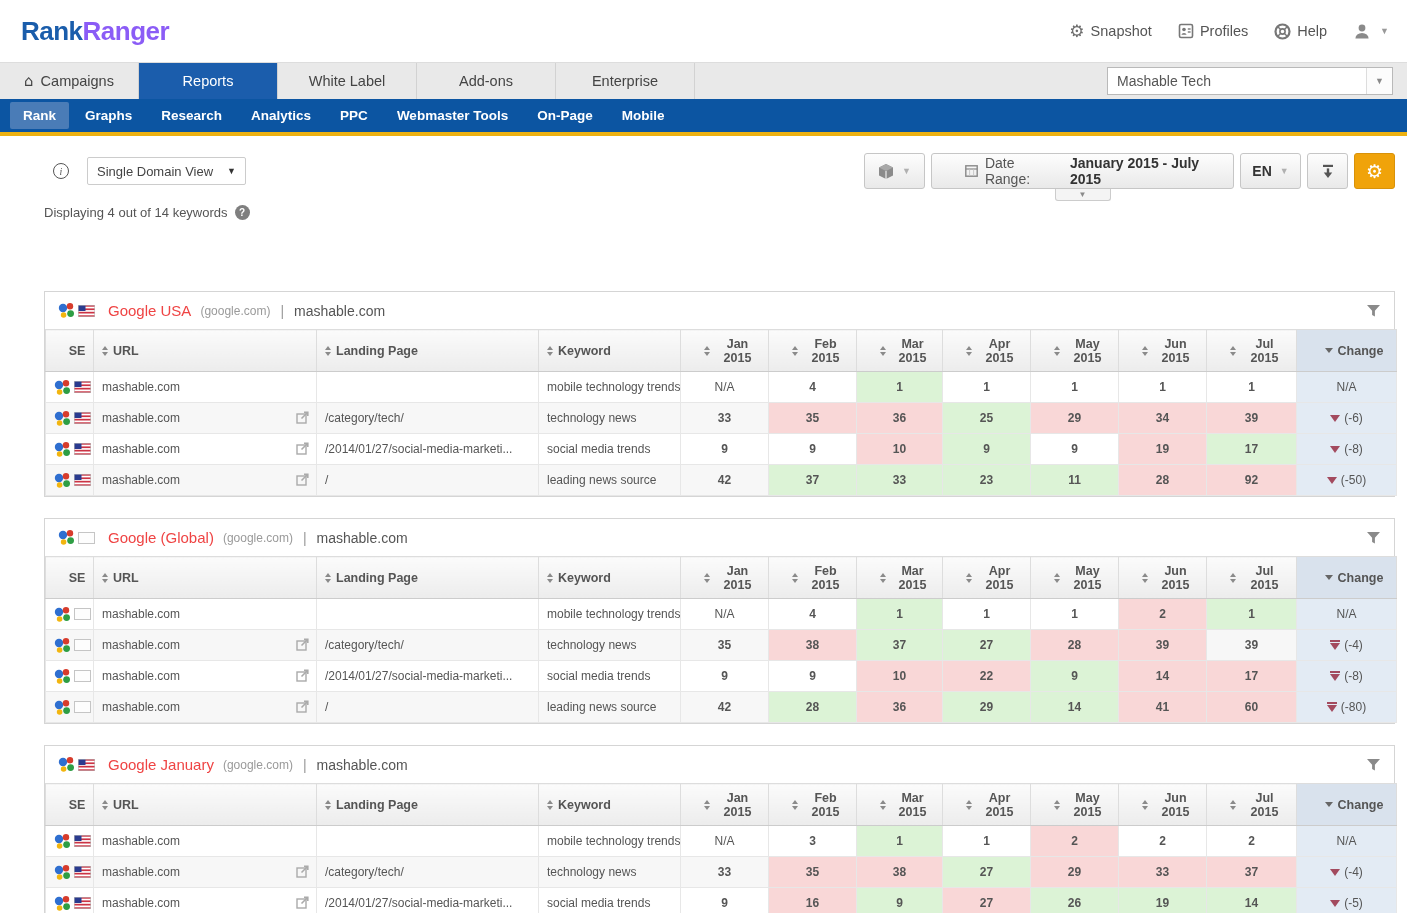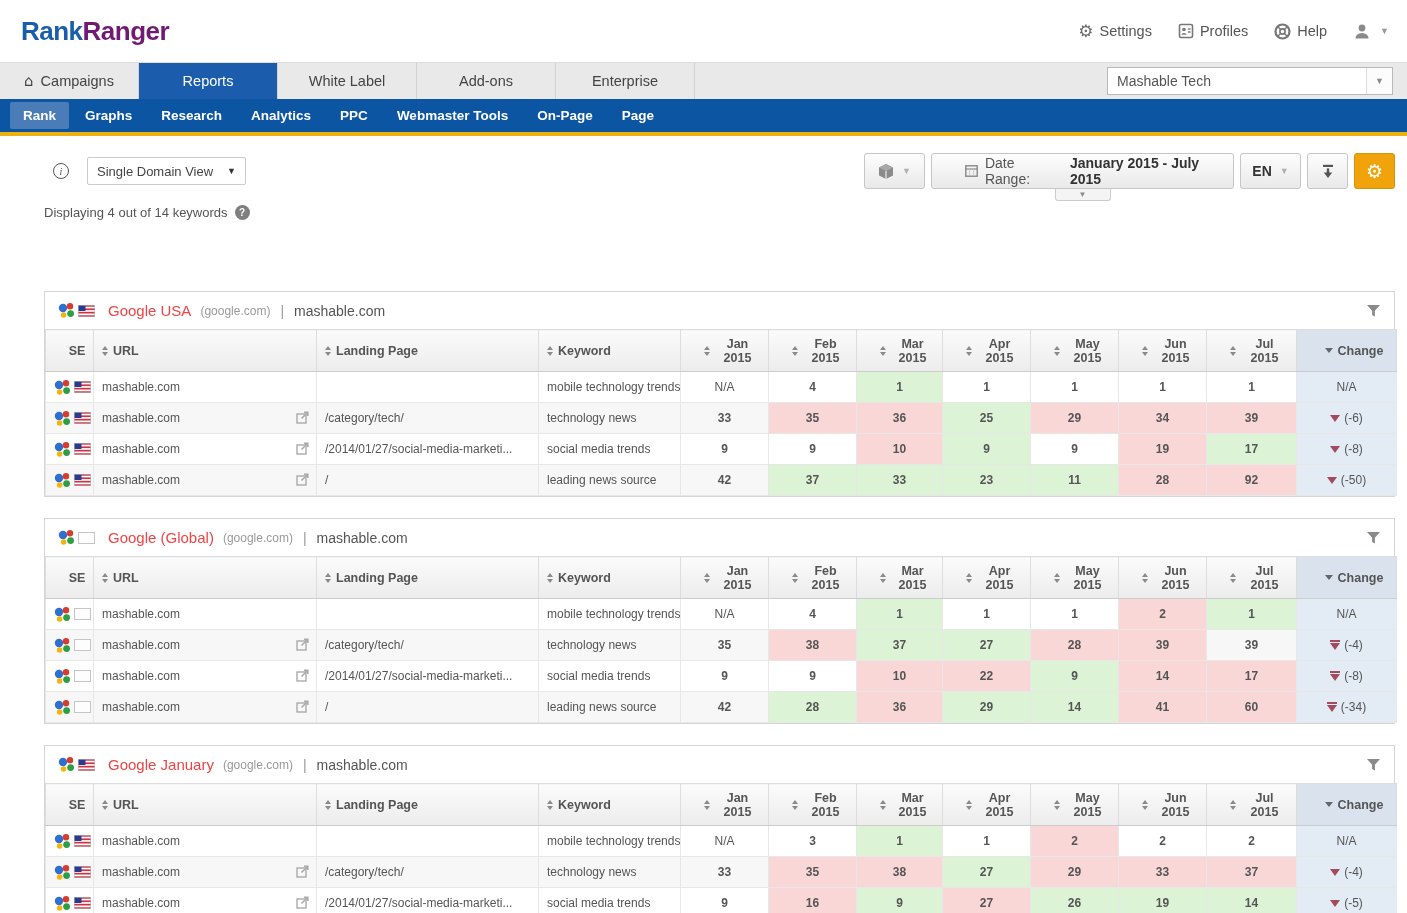--- a/index.html
+++ b/index.html
@@ -2,21 +2,21 @@
 <html><head>
 <meta charset="utf-8">
 <style>
   * { margin:0; padding:0; box-sizing:border-box; }
   html,body { width:1407px; height:913px; overflow:hidden; background:#fff;
     font-family:"Liberation Sans", sans-serif; }
   
   .topbar { height:62px; display:flex; align-items:center; justify-content:space-between;
     padding:0 18px 0 21px; background:#fff; }
   .logo { font-size:26px; font-weight:bold; letter-spacing:-0.5px; cursor:pointer; }
-  .logo .p1 { color:#1a5dab; } .logo .p2 { color:#701a75; }
+  .logo .p1 { color:#1a5dab; } .logo .p2 { color:#8b5cf6; }
   .topmenu { display:flex; align-items:center; gap:26px; }
   .topmenu .mitem { display:flex; align-items:center; gap:6px; color:#555; font-size:14.5px; cursor:pointer; }
   .gear-glyph { font-family:"DejaVu Sans", sans-serif; color:#6d6d6d; font-size:17px; line-height:1; }
   .usercaret { color:#999; font-size:9px; margin-left:3px; }
   
   .tabbar { position:relative; height:37px; background:#e9e9e9; border-top:1px solid #ddd; display:flex; }
   .tab { width:139px; display:flex; align-items:center; justify-content:center; gap:7px;
     font-size:14.5px; color:#444; border-right:1px solid #d2d2d2; cursor:pointer; background:#e9e9e9; }
   .tab.active { background:#1b5dac; color:#fff; }
   .home-glyph { font-family:"DejaVu Sans", sans-serif; font-size:15px; line-height:1; }
@@ -104,21 +104,21 @@
 </head>
 <body>
 
 <div class="topbar">
   <div class="logo">
     <span class="p1">Rank</span><span class="p2">Ranger</span>
   </div>
   <div class="topmenu">
     <div class="mitem">
       <span class="gear-glyph">⚙</span>
-      <span>Settings</span>
+      <span>Snapshot</span>
     </div>
     <div class="mitem">
       <svg width="16" height="16">
           <rect x="1.5" y="1.5" width="13" height="13" rx="1.5" fill="none" stroke="#777" stroke-width="1.6"></rect>
           <circle cx="6" cy="6.5" r="1.8" fill="#777"></circle>
           <path d="M3.4 11.8 a2.7 2.4 0 0 1 5.2 0 z" fill="#777"></path>
           <line x1="9.8" y1="6" x2="12.6" y2="6" stroke="#777" stroke-width="1.4"></line>
           <line x1="9.8" y1="9" x2="12.6" y2="9" stroke="#777" stroke-width="1.4"></line>
         </svg>
       <span>Profiles</span>
@@ -172,21 +172,21 @@
 </div>
 
 <div class="subnav" id="subnav">
     <div class="sitem active">Rank</div>
     <div class="sitem">Graphs</div>
     <div class="sitem">Research</div>
     <div class="sitem">Analytics</div>
     <div class="sitem">PPC</div>
     <div class="sitem">Webmaster Tools</div>
     <div class="sitem">On-Page</div>
-    <div class="sitem">Page</div>
+    <div class="sitem">Mobile</div>
   </div>
 
 <div class="titlerow">
   <span class="info-icon">i</span>
   <div class="view-select">
     <span>Single Domain View</span>
     <span class="caret">▼</span>
   </div>
   <div class="tspacer"></div>
   <div class="toolbar">
@@ -799,21 +799,21 @@
             <td class="num g">28</td>
             <td class="num r">36</td>
             <td class="num g">29</td>
             <td class="num g">14</td>
             <td class="num r">41</td>
             <td class="num r">60</td>
             <td class="change-cell"><span class="chg">
                 <span class="tri-wrap bar">
                   <span class="tri-dn"></span>
                 </span>
-                <span>(-34)</span>
+                <span>(-80)</span>
               </span></td>
           </tr>
         </tbody>
       </table>
     </section>
     <section class="rank-section">
       <div class="sec-head">
         <span class="icons">
           <svg width="17" height="17" viewBox="0 0 17 17">
             <circle cx="5" cy="6" r="4.2" fill="#2f6fd0"></circle>

